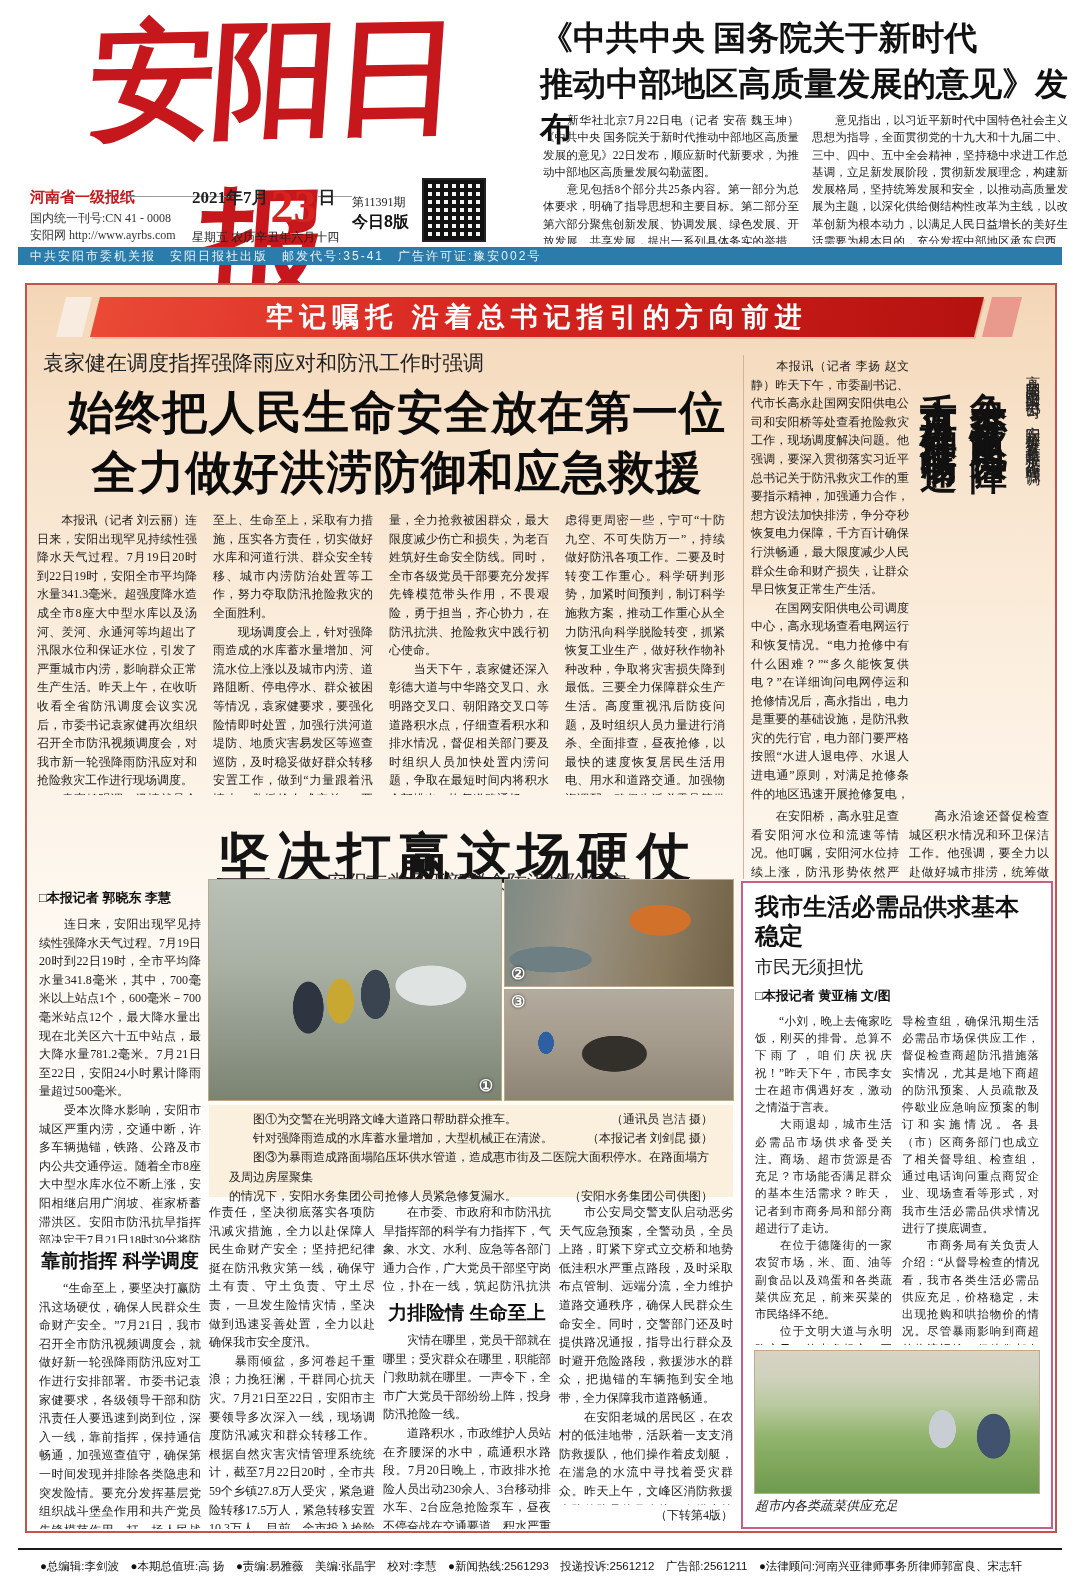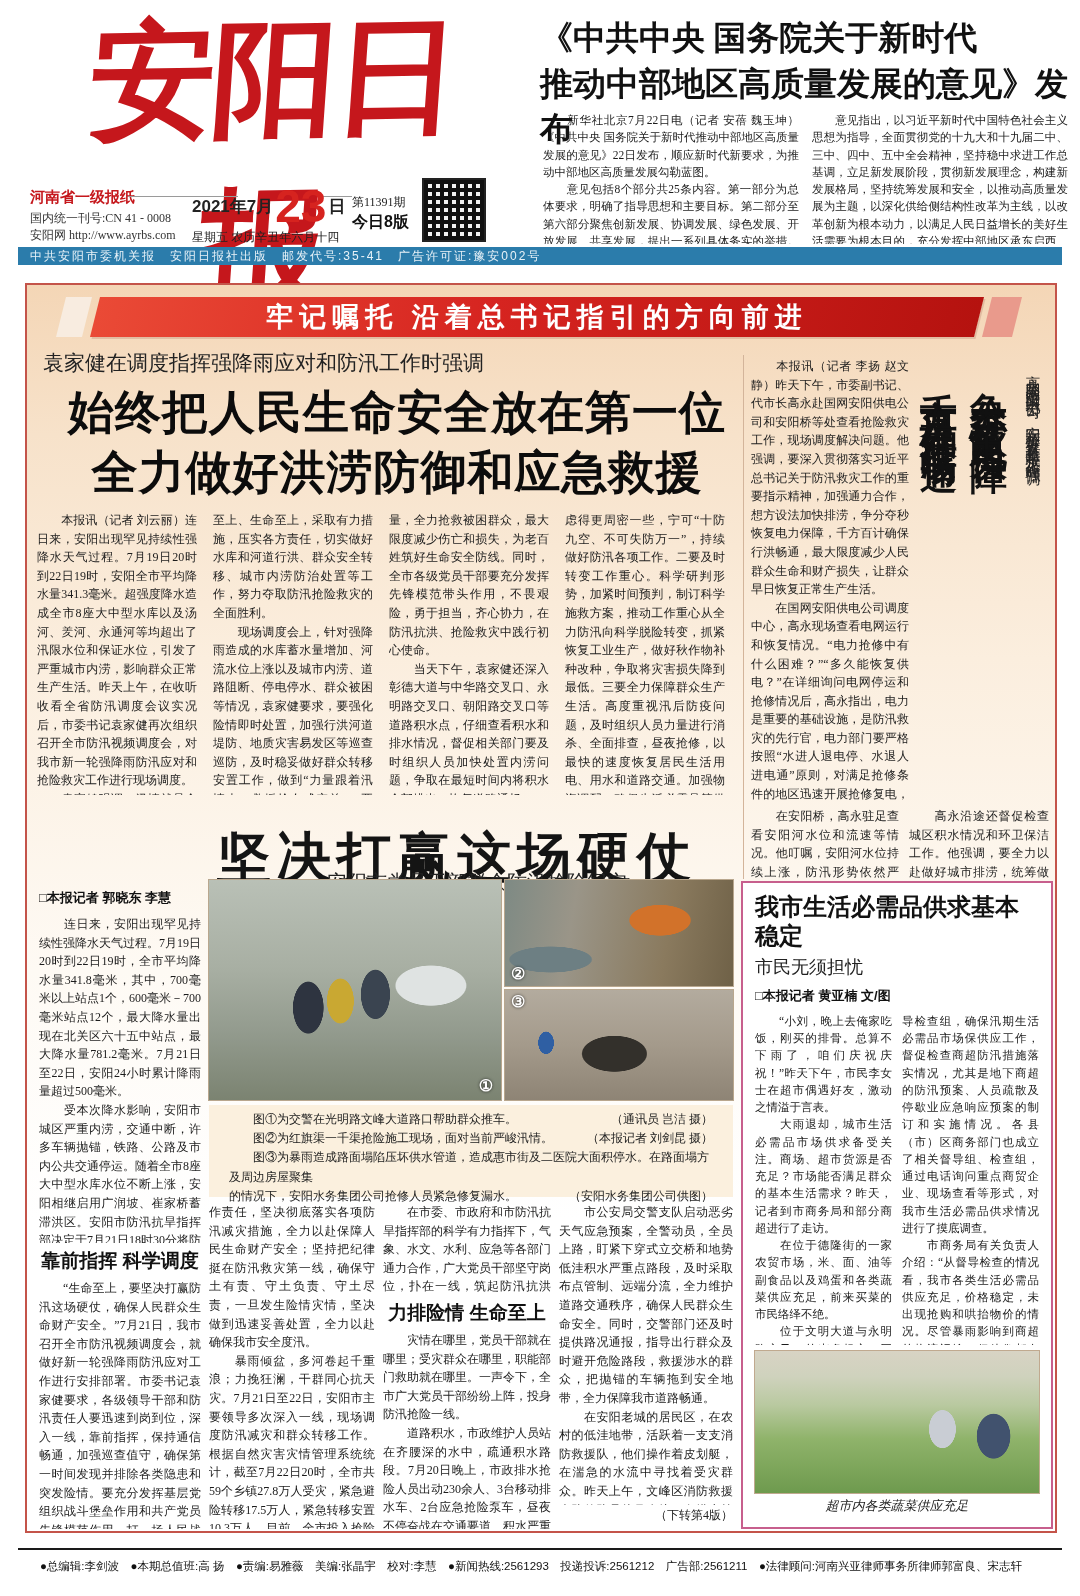--- a/index.html
+++ b/index.html
@@ -15,21 +15,21 @@
     font-size:126px;line-height:168px;letter-spacing:-4px;
     transform:skewX(-5deg) rotate(-1deg);}
   .slogan{left:90px;top:168px;width:380px;text-align:center;font-weight:bold;
     font-size:15px;letter-spacing:4px;color:#3c3c3c;font-family:"Liberation Sans",sans-serif;}
   .grade{left:30px;top:188px;font-size:15px;font-weight:bold;color:#c5171c;
     font-family:"Liberation Sans",sans-serif;}
   .issn{left:30px;top:210px;font-size:12px;color:#333;}
   .website{left:30px;top:227px;font-size:12px;color:#333;}
   .hrule{height:1px;background:#9a9a9a;}
   .dateblock{left:192px;top:186px;width:225px;}
-  .dateline1{display:flex;align-items:center;font-family:Liberation Sans, sans-serif;}
+  .dateline1{display:flex;align-items:flex-start;font-family:Liberation Serif, serif;}
   .dpre,.dsuf{font-size:17px;font-weight:bold;color:#222;}
   .dday{font-size:46px;font-weight:bold;color:#d6231f;line-height:0.9;margin:0 2px;}
   .dateline2{font-size:12px;color:#222;margin-top:2px;font-family:"Liberation Sans",sans-serif;}
   .issueno{left:352px;top:194px;font-size:12px;color:#222;}
   .pages{left:352px;top:212px;font-size:16px;font-weight:bold;color:#111;
     font-family:"Liberation Sans",sans-serif;}
   .qr{left:424px;top:180px;width:60px;height:60px;background:
     repeating-linear-gradient(0deg,#111 0 4px,transparent 4px 8px),
     repeating-linear-gradient(90deg,#111 0 4px,#f3f3f3 4px 8px);outline:2px solid #222;}
   .tr-headline{left:540px;top:16px;width:532px;font-weight:bold;font-size:33px;
@@ -69,21 +69,21 @@
   .continued{text-align:right;font-size:12px;color:#222;}
   
   .supply{left:714px;top:596px;width:312px;height:648px;border:2px solid #c75f8d;background:#fff;
     box-sizing:border-box;padding:10px 12px 8px 12px;}
   .s-hl{font-weight:bold;font-size:24px;color:#111;letter-spacing:0px;line-height:1.2;}
   .s-sub{font-size:18px;color:#222;margin-top:4px;}
   .s-by{margin-top:8px;}
   .s-cols{display:flex;gap:10px;margin-top:8px;}
   .s-col{width:139px;height:332px;}
   .s-photo{width:284px;height:142px;margin-top:6px;outline:1px solid #c0a98f;}
-  .s-cap{text-align:center;font-style:italic;font-size:13px;margin-top:4px;color:#222;}
+  .s-cap{text-align:left;font-style:italic;font-size:13px;margin-top:4px;color:#222;}
   
   .f-rule{left:18px;top:1548px;width:1044px;height:2px;background:#1a1a1a;}
   .footer{left:16px;top:1558px;width:1030px;font:11.5px/1.4 "Liberation Sans",sans-serif;color:#111;text-align:center;}
   
   .ph1{background-color:#9aa096;background-image:
     radial-gradient(ellipse 26px 44px at 34% 58%,#2e3440 0%,#2e3440 58%,transparent 60%),
     radial-gradient(ellipse 24px 40px at 45% 55%,#c9a832 0%,#c9a832 55%,transparent 57%),
     radial-gradient(ellipse 26px 44px at 57% 52%,#3a4450 0%,#3a4450 55%,transparent 57%),
     radial-gradient(ellipse 60px 34px at 76% 48%,#dfe3e2 0%,#dfe3e2 58%,transparent 60%),
     linear-gradient(180deg,#b9c0b6 0%,#a8afa3 40%,#929a8d 70%,#7b8371 100%);}
@@ -181,21 +181,21 @@
     <div class="abs photo ph3" style="left:478px;top:705px;width:228px;height:110px;">
       <span class="badge" style="left:6px;top:2px;">③</span>
     </div>
 
     <div class="abs caps">
       <div class="caprow">
         <span>　　图①为交警在光明路文峰大道路口帮助群众推车。</span>
         <span>（通讯员 岂洁 摄）</span>
       </div>
       <div class="caprow">
-        <span>　　图②为红旗渠一千渠抢险施工现场，面对当前严峻汛情。</span>
+        <span>　　针对强降雨造成的水库蓄水量增加，大型机械正在清淤。</span>
         <span>（本报记者 刘剑昆 摄）</span>
       </div>
       <div>　　图③为暴雨造成路面塌陷压坏供水管道，造成惠市街及二医院大面积停水。在路面塌方及周边房屋聚集</div>
       <div class="caprow">
         <span>的情况下，安阳水务集团公司抢修人员紧急修复漏水。</span>
         <span>（安阳水务集团公司供图）</span>
       </div>
     </div>
 
     <div class="abs txt" style="left:182px;top:918px;width:166px;height:326px;">作责任，坚决彻底落实各项防汛减灾措施，全力以赴保障人民生命财产安全；坚持把纪律挺在防汛救灾第一线，确保守土有责、守土负责、守土尽责，一旦发生险情灾情，坚决做到迅速妥善处置，全力以赴确保我市安全度汛。

